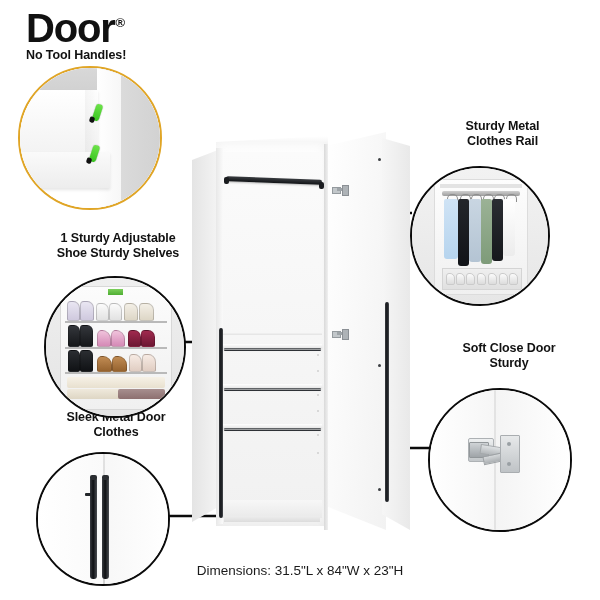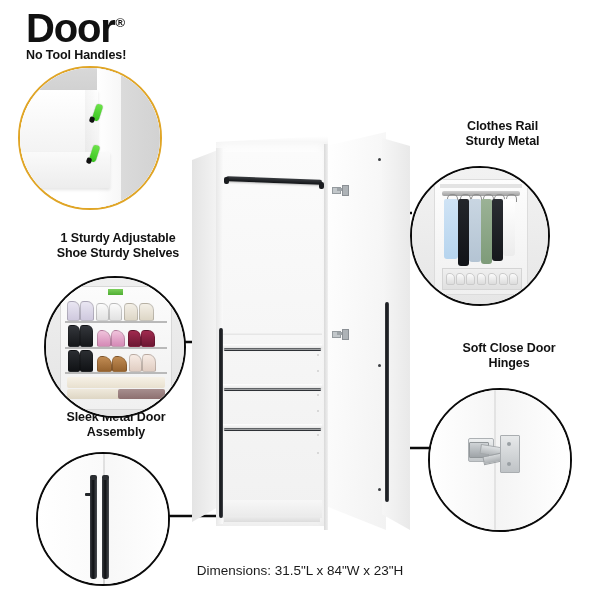--- a/index.html
+++ b/index.html
@@ -225,37 +225,37 @@
 <div class="stage">
 
   <div class="brand">
     <div>
       <span class="brand-word">Door</span><span class="brand-reg">®</span>
     </div>
     <div class="brand-tag">No Tool Handles!</div>
   </div>
 
   <div class="label lbl-rail">
+    <div>Sturdy Metal</div>
     <div>Clothes Rail</div>
-    <div>Sturdy Metal</div>
   </div>
 
   <div class="label lbl-shoe">
     <div>1 Sturdy Adjustable</div>
     <div>Shoe Sturdy Shelves</div>
   </div>
 
   <div class="label lbl-handles">
     <div>Sleek Metal Door</div>
-    <div>Assembly</div>
+    <div>Clothes</div>
   </div>
 
   <div class="label lbl-hinges">
     <div>Soft Close Door</div>
-    <div>Hinges</div>
+    <div>Sturdy</div>
   </div>
 
   <svg class="leaders" width="600" height="600" viewBox="0 0 600 600">
 
     <line x1="341" y1="213" x2="412" y2="213" stroke="#0b0b0b" stroke-width="2.6"></line>
     <circle cx="341" cy="213" r="4.4" fill="#ffffff" stroke="#0b0b0b" stroke-width="2.4"></circle>
 
     <line x1="239" y1="342" x2="180" y2="342" stroke="#0b0b0b" stroke-width="2.6"></line>
     <circle cx="239" cy="342" r="4.4" fill="#ffffff" stroke="#0b0b0b" stroke-width="2.4"></circle>
 

